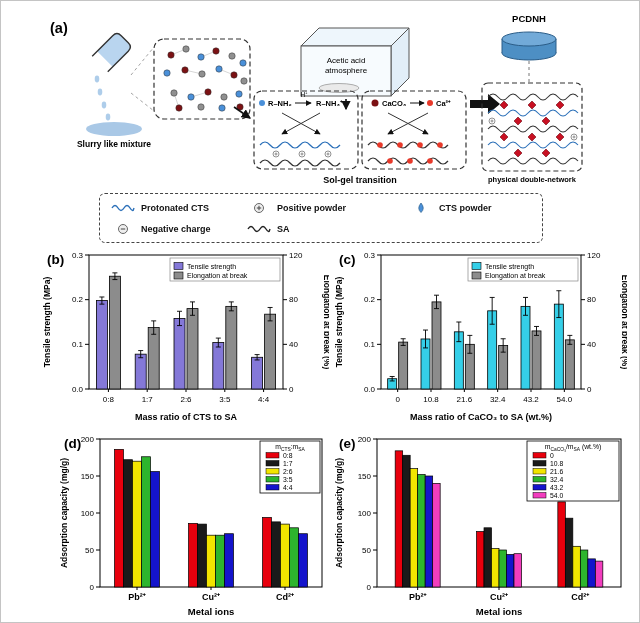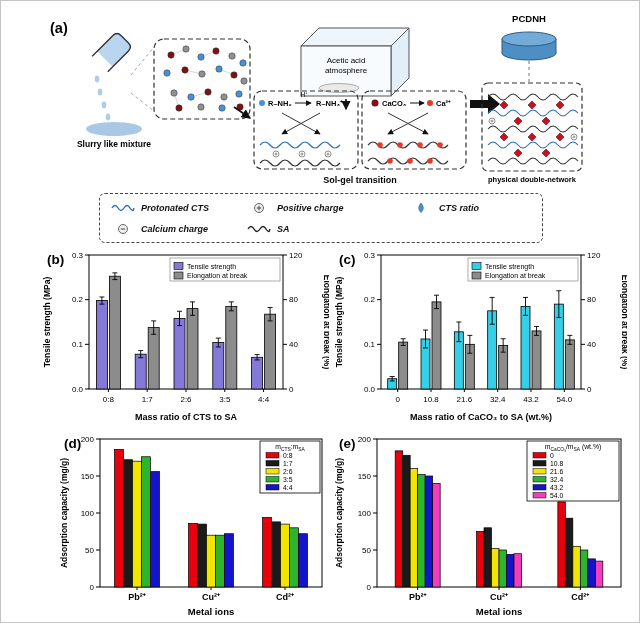--- a/index.html
+++ b/index.html
@@ -6,21 +6,21 @@
   #fig{position:relative;width:640px;height:623px;background:#fff;border:1px solid #c4c4c4;
        box-sizing:border-box;font-family:"Liberation Sans",sans-serif;overflow:hidden;}
   #panel-a{position:absolute;left:35px;top:6px;width:570px;height:182px;}
   svg{font-family:"Liberation Sans",sans-serif;}
   .dbox{fill:none;stroke:#333;stroke-width:1.2;stroke-dasharray:5 3;}
   .zoomline{stroke:#999;stroke-width:0.9;stroke-dasharray:3 3;}
   .rxn{font-size:7.5px;font-weight:bold;}
   .rxns{font-size:6.5px;}
   #fig-legend{position:absolute;left:98px;top:192px;width:444px;height:50px;border:1.5px dashed #444;
       border-radius:6px;display:grid;grid-template-columns:136px 162px 1fr;grid-auto-rows:1fr;
-      padding:3px 6px 3px 10px;box-sizing:border-box;align-items:center;background:#fff;font-style:italic;}
+      padding:3px 6px 3px 10px;box-sizing:border-box;align-items:center;background:#fff;}
   .leg-item{display:flex;align-items:center;gap:5px;font-size:9px;font-weight:bold;color:#111;}
   .leg-ic{display:inline-flex;width:26px;justify-content:center;}
   .chart{position:absolute;background:#fff;}
   #chart-b{left:38px;top:246px;}
   #chart-c{left:330px;top:246px;}
   #chart-d{left:55px;top:430px;}
   #chart-e{left:330px;top:430px;}
 </style>
 </head>
 <body>
@@ -177,38 +177,38 @@
       <span>Protonated CTS</span>
     </div>
     <div class="leg-item">
       <span class="leg-ic">
         <svg width="12" height="12">
             <circle cx="6" cy="6" r="4.5" fill="#eee" stroke="#666" stroke-width="1"></circle>
             <line x1="3.8" y1="6" x2="8.2" y2="6" stroke="#444" stroke-width="1"></line>
             <line x1="6" y1="3.8" x2="6" y2="8.2" stroke="#444" stroke-width="1"></line>
           </svg>
       </span>
-      <span>Positive charge</span>
+      <span>Positive powder</span>
     </div>
     <div class="leg-item">
       <span class="leg-ic">
         <svg width="12" height="12">
             <path d="M6,1 Q10.5,6.5 6,10.5 Q1.5,6.5 6,1 Z" fill="#4a90d9" stroke="#2b5d88" stroke-width="0.7"></path>
           </svg>
       </span>
-      <span>CTS ratio</span>
+      <span>CTS powder</span>
     </div>
     <div class="leg-item">
       <span class="leg-ic">
         <svg width="12" height="12">
             <circle cx="6" cy="6" r="4.5" fill="#eee" stroke="#666" stroke-width="1"></circle>
             <line x1="3.8" y1="6" x2="8.2" y2="6" stroke="#444" stroke-width="1"></line>
           </svg>
       </span>
-      <span>Calcium charge</span>
+      <span>Negative charge</span>
     </div>
     <div class="leg-item">
       <span class="leg-ic">
         <svg width="24" height="10">
             <path d="M1,5 q3,-5 6,0 t6,0 t6,0 t4,0" fill="none" stroke="#222" stroke-width="1.4"></path>
           </svg>
       </span>
       <span>SA</span>
     </div>
   </div>

